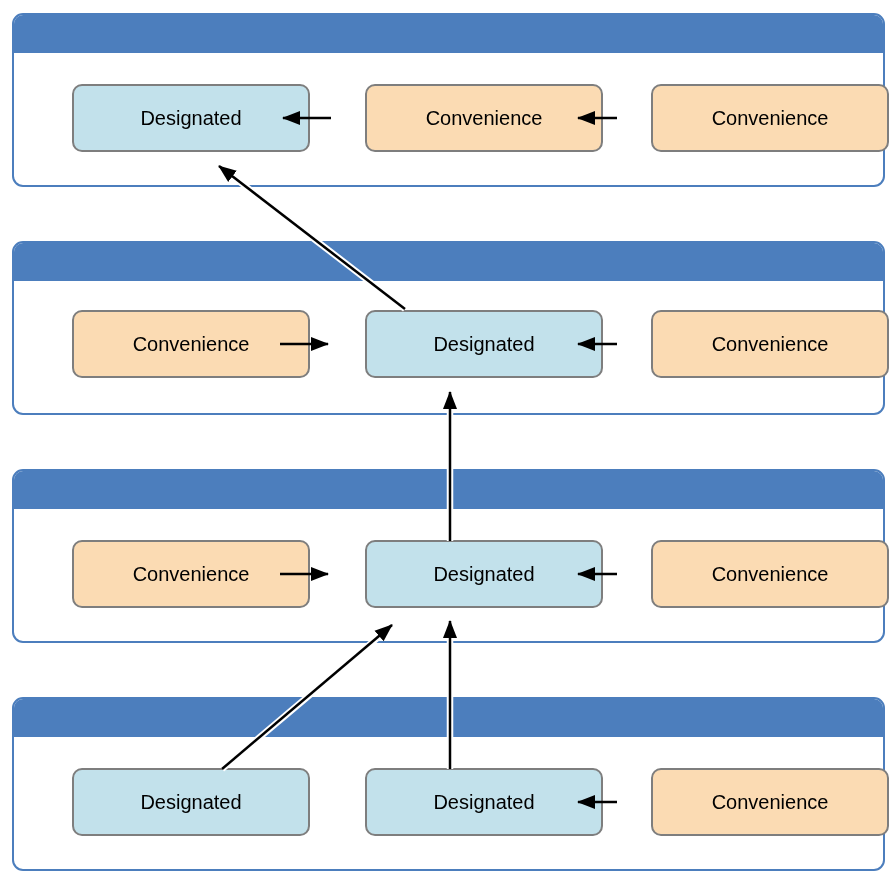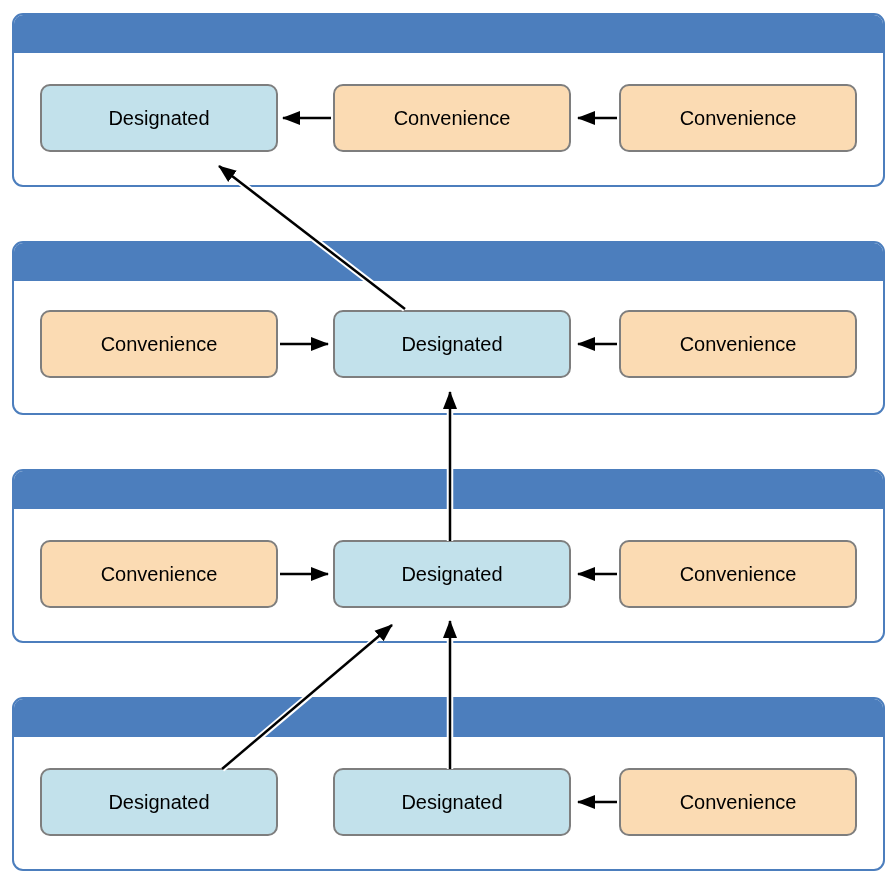--- a/index.html
+++ b/index.html
@@ -16,21 +16,21 @@
   .cls{
     position:absolute;left:12px;width:873px;height:174px;
     border:2px solid var(--blue);border-radius:11px;background:#ffffff;
     overflow:hidden;box-sizing:border-box;
   }
   .cls-header{height:38px;background:var(--blue);}
   .node{
     position:absolute;width:238px;height:68px;box-sizing:border-box;
     border:2px solid var(--boxborder);border-radius:10px;
     display:flex;align-items:center;justify-content:center;
-    font-size:20px;color:#000;z-index:2;
+    font-size:20px;color:#000;z-index:2;margin-left:32px;
   }
   .node.designated{background:var(--designated);}
   .node.convenience{background:var(--convenience);}
   .arrows{position:absolute;left:0;top:0;z-index:5;pointer-events:none;}
   .edge{stroke:#000;stroke-width:2.5;fill:none;}
   .edge-casing{stroke:#fff;stroke-width:6.5;fill:none;}
 </style>
 </head>
 <body>
 

